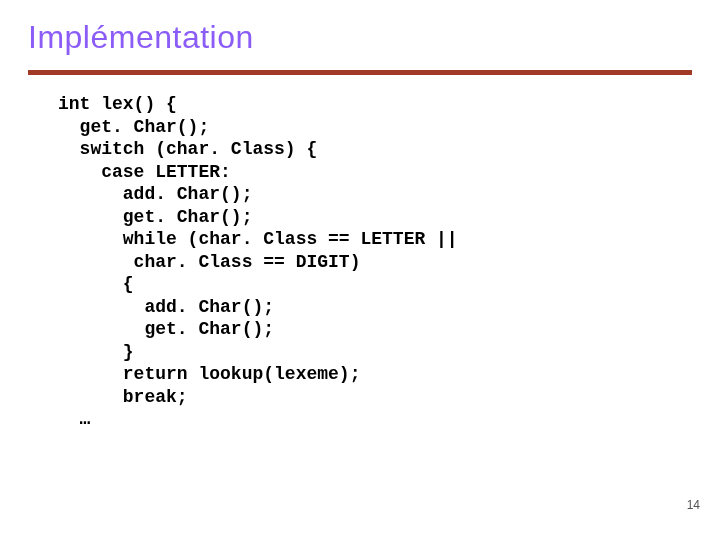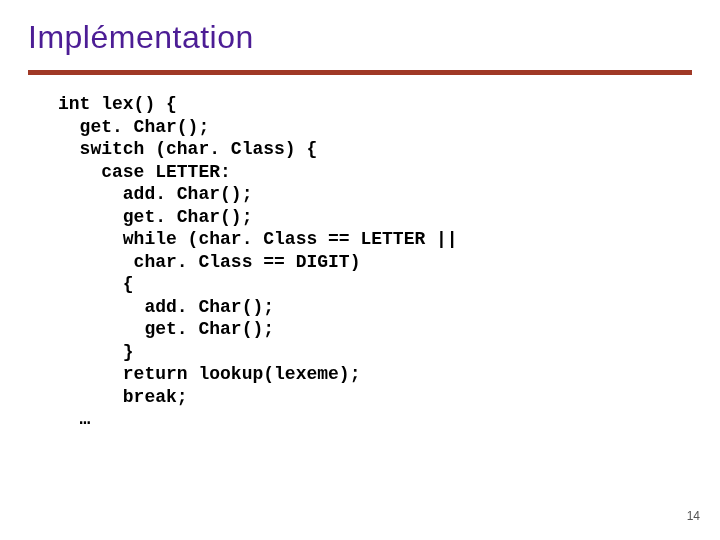--- a/index.html
+++ b/index.html
@@ -10,42 +10,42 @@
       font-family: Verdana, Geneva, sans-serif;
       position: relative;
       overflow: hidden;
     }
     .slide {
       padding: 18px 28px 0 28px;
     }
     .title {
       font-size: 32px;
       font-weight: 400;
-      color: #4c1d95;
+      color: #8b5cf6;
       letter-spacing: 0.5px;
       margin-bottom: 14px;
       line-height: 1.2;
     }
     .divider {
       height: 5px;
       background: #a03926;
       margin: 0 0 18px 0;
     }
     .code {
       font-family: "Courier New", Courier, monospace;
       font-size: 18px;
       font-weight: bold;
       color: #000000;
       white-space: pre;
       line-height: 1.25;
       padding-left: 30px;
     }
     .page-num {
       position: absolute;
-      bottom: 17px;
+      bottom: 28px;
       right: 20px;
       font-size: 12px;
       color: #555;
       font-family: Verdana, Geneva, sans-serif;
     }
   </style>
 </head>
 <body>
 
 <div class="slide">

